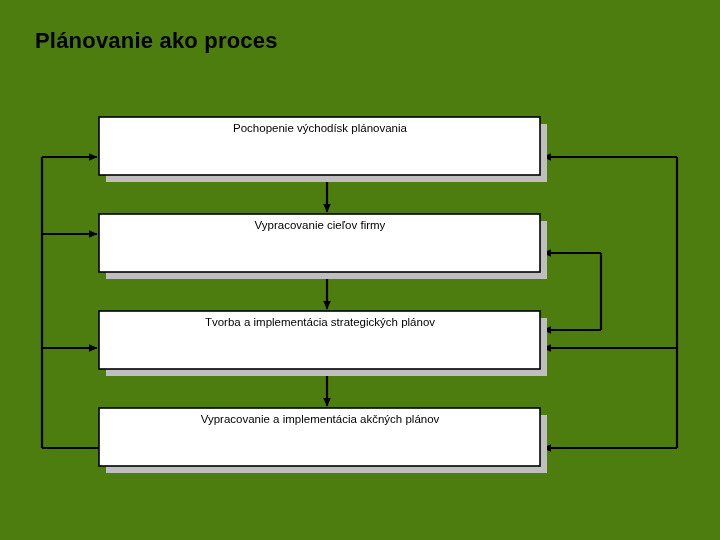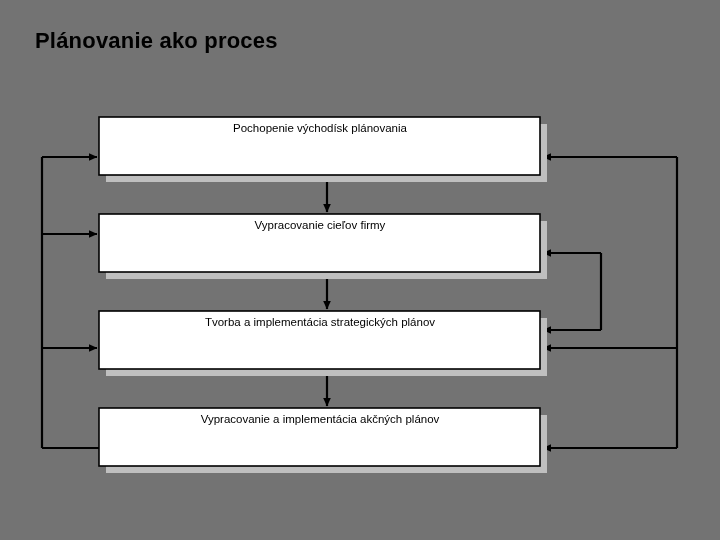--- a/index.html
+++ b/index.html
@@ -4,21 +4,21 @@
 <style>
   html, body {
     margin: 0;
     padding: 0;
     background: #ffffff;
   }
   #slide {
     position: relative;
     width: 720px;
     height: 540px;
-    background: #737373;
+    background: #4d7c0f;
     overflow: hidden;
     font-family: "Liberation Sans", sans-serif;
   }
   #slide-title {
     position: absolute;
     left: 35px;
     top: 28px;
     font-size: 22px;
     font-weight: bold;
     color: #000000;

